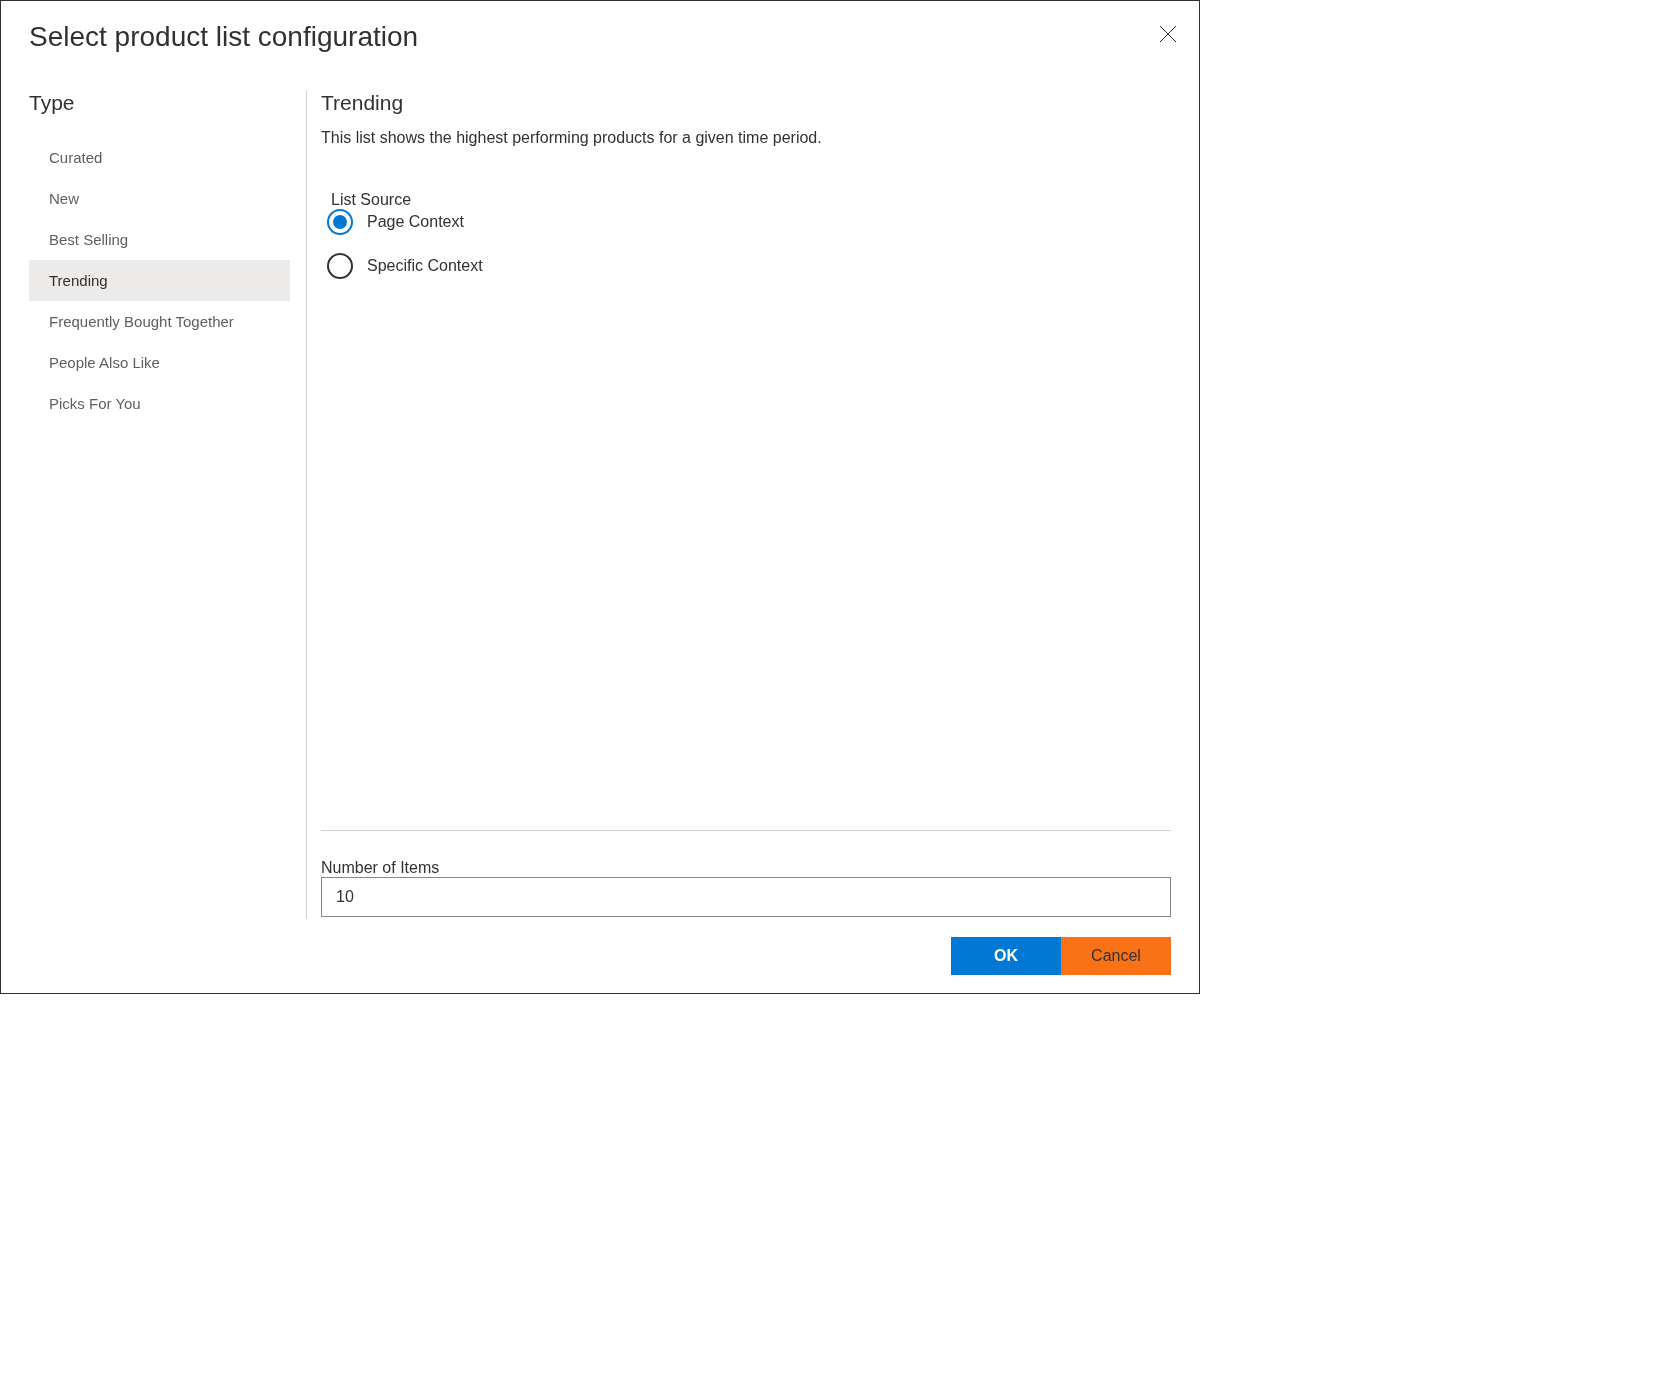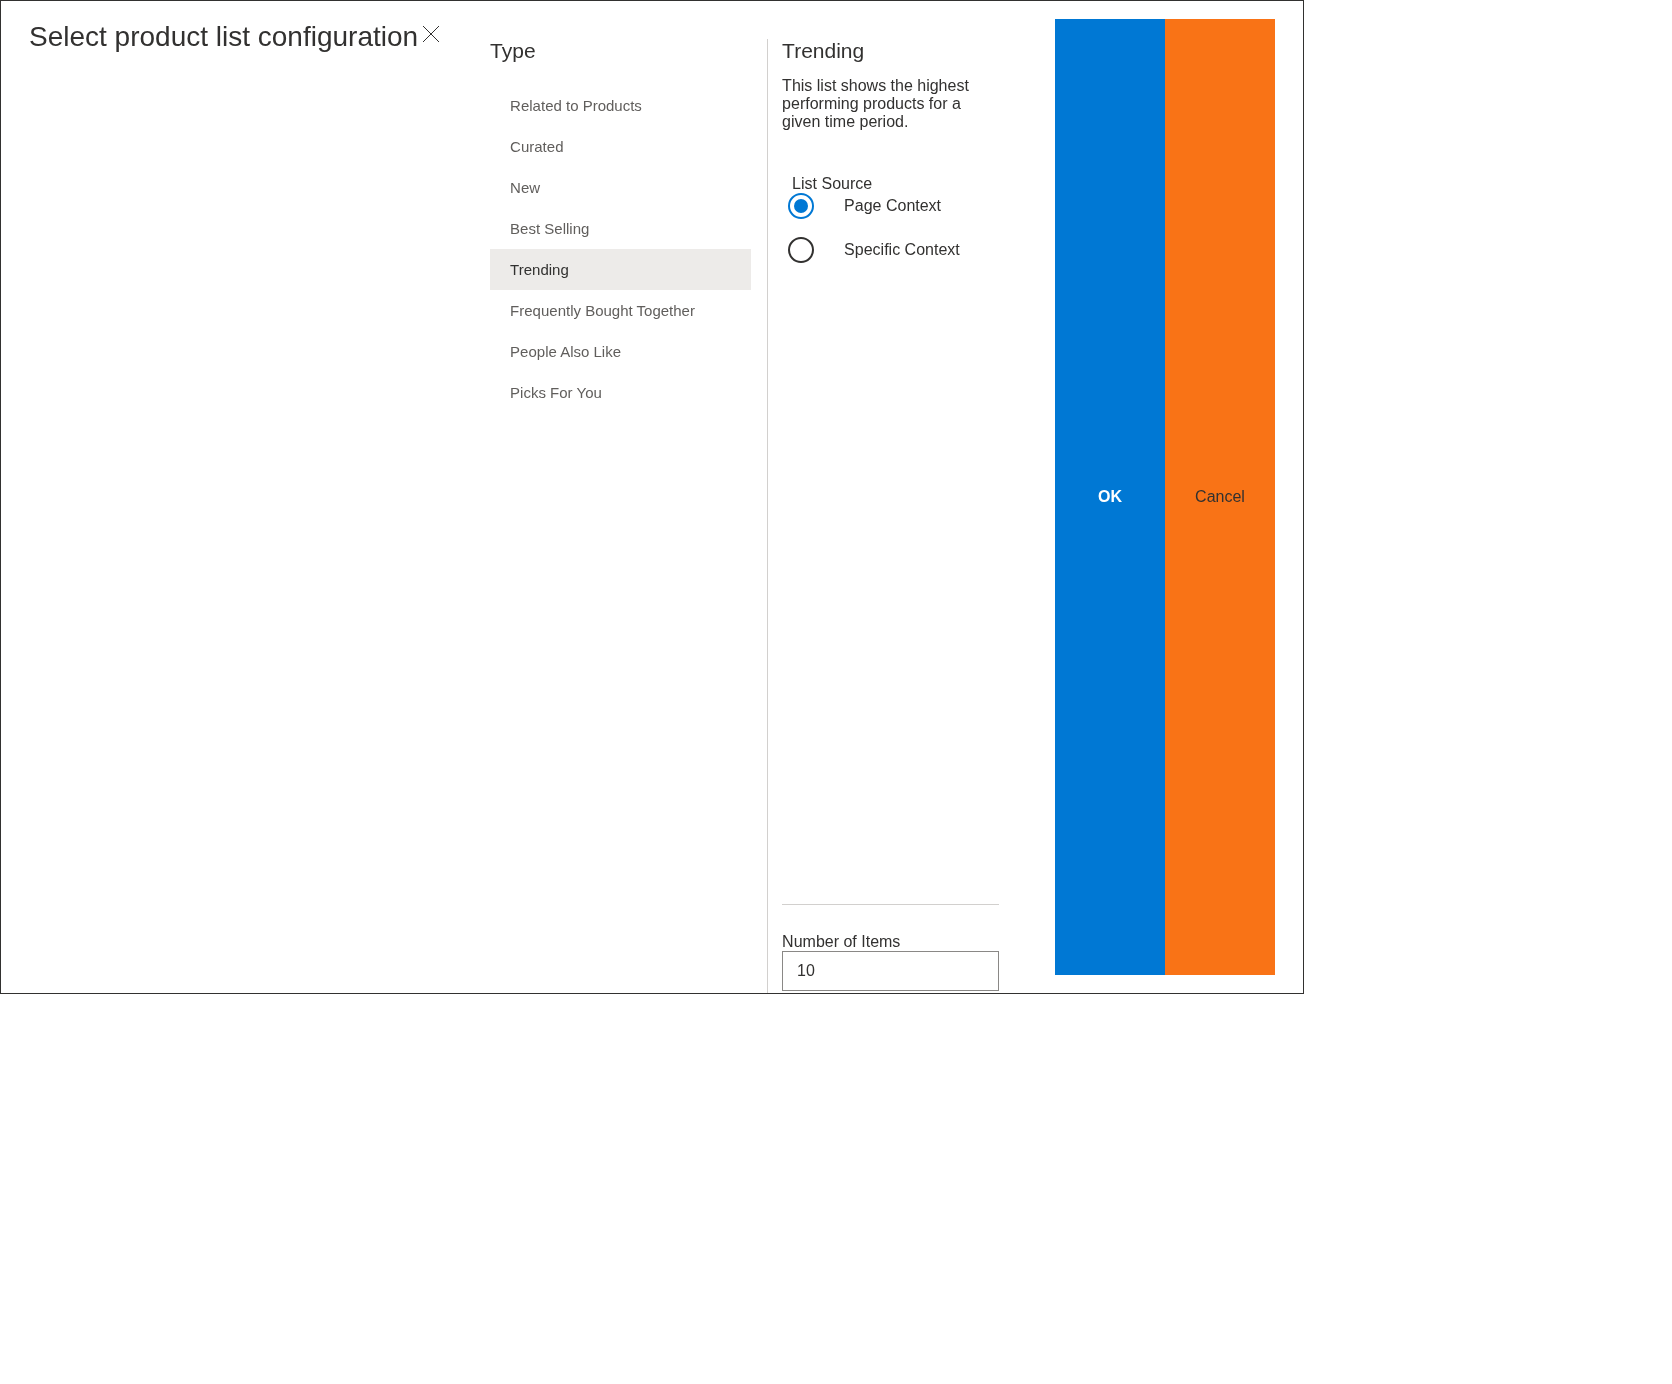--- a/index.html
+++ b/index.html
@@ -6,25 +6,26 @@
       box-sizing: border-box;
       margin: 0;
       padding: 0;
     }
     body {
       font-family: 'Segoe UI', Tahoma, Geneva, Verdana, sans-serif;
       background: #fff;
       color: #323130;
     }
     .dialog {
-      width: 1304px;
+      width: 1200px;
       height: 994px;
       border: 1px solid #323130;
       position: relative;
       display: flex;
+      flex-direction: column;
     }
     .dialog-header {
       display: flex;
       justify-content: space-between;
       align-items: flex-start;
       padding: 20px 18px 0 28px;
     }
     .dialog-title {
       font-size: 28px;
       font-weight: 400;
@@ -100,21 +101,20 @@
       margin-left: 10px;
     }
     .radio-group {
       margin-left: 6px;
     }
     .radio-row {
       display: flex;
       align-items: center;
       margin-bottom: 18px;
       cursor: pointer;
-      gap: 16px;
     }
     .radio-outer {
       width: 26px;
       height: 26px;
       border-radius: 50%;
       border: 2px solid #323130;
       display: flex;
       align-items: center;
       justify-content: center;
       margin-right: 14px;
@@ -216,21 +216,20 @@
         <line x1="1" y1="1" x2="17" y2="17"></line>
         <line x1="17" y1="1" x2="1" y2="17"></line>
       </svg>
     </button>
   </div>
 
   <div class="dialog-body">
     <div class="sidebar">
       <h2 class="sidebar-title">Type</h2>
       <ul class="sidebar-list">
-        <li class="sidebar-item">Related to Products</li>
         <li class="sidebar-item">Curated</li>
         <li class="sidebar-item">New</li>
         <li class="sidebar-item">Best Selling</li>
         <li class="sidebar-item selected">Trending</li>
         <li class="sidebar-item">Frequently Bought Together</li>
         <li class="sidebar-item">People Also Like</li>
         <li class="sidebar-item">Picks For You</li>
       </ul>
     </div>
 

